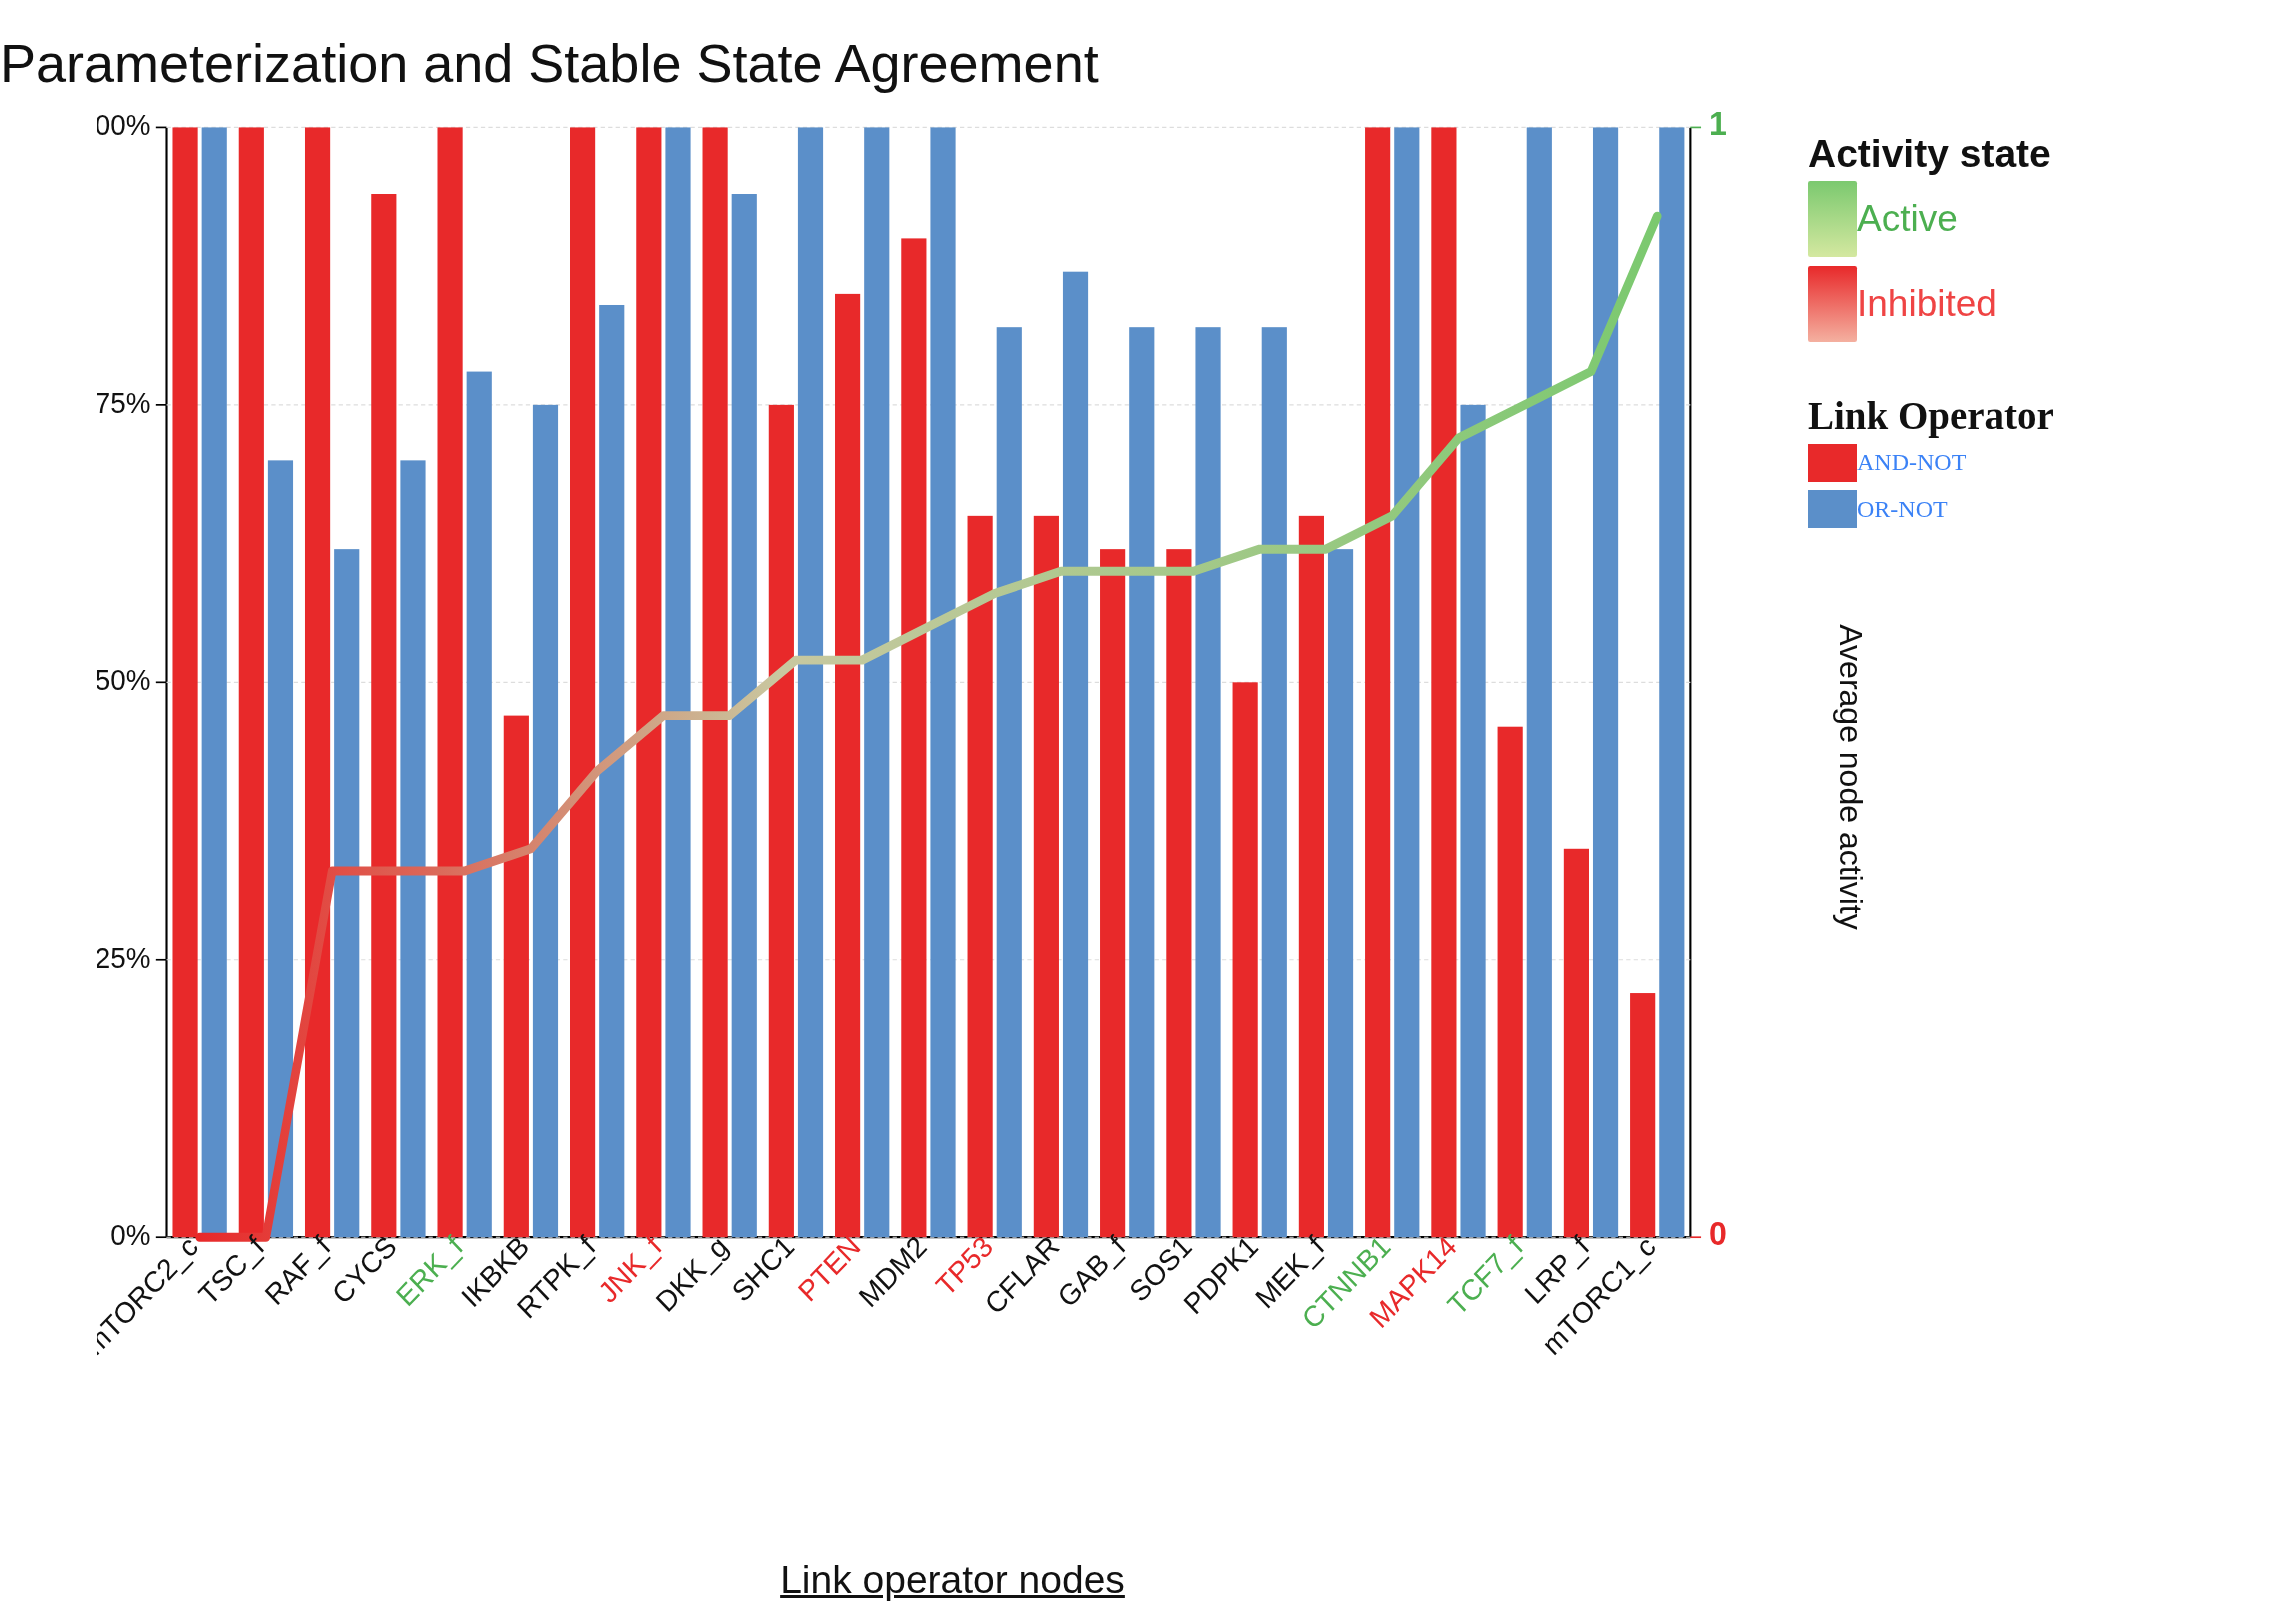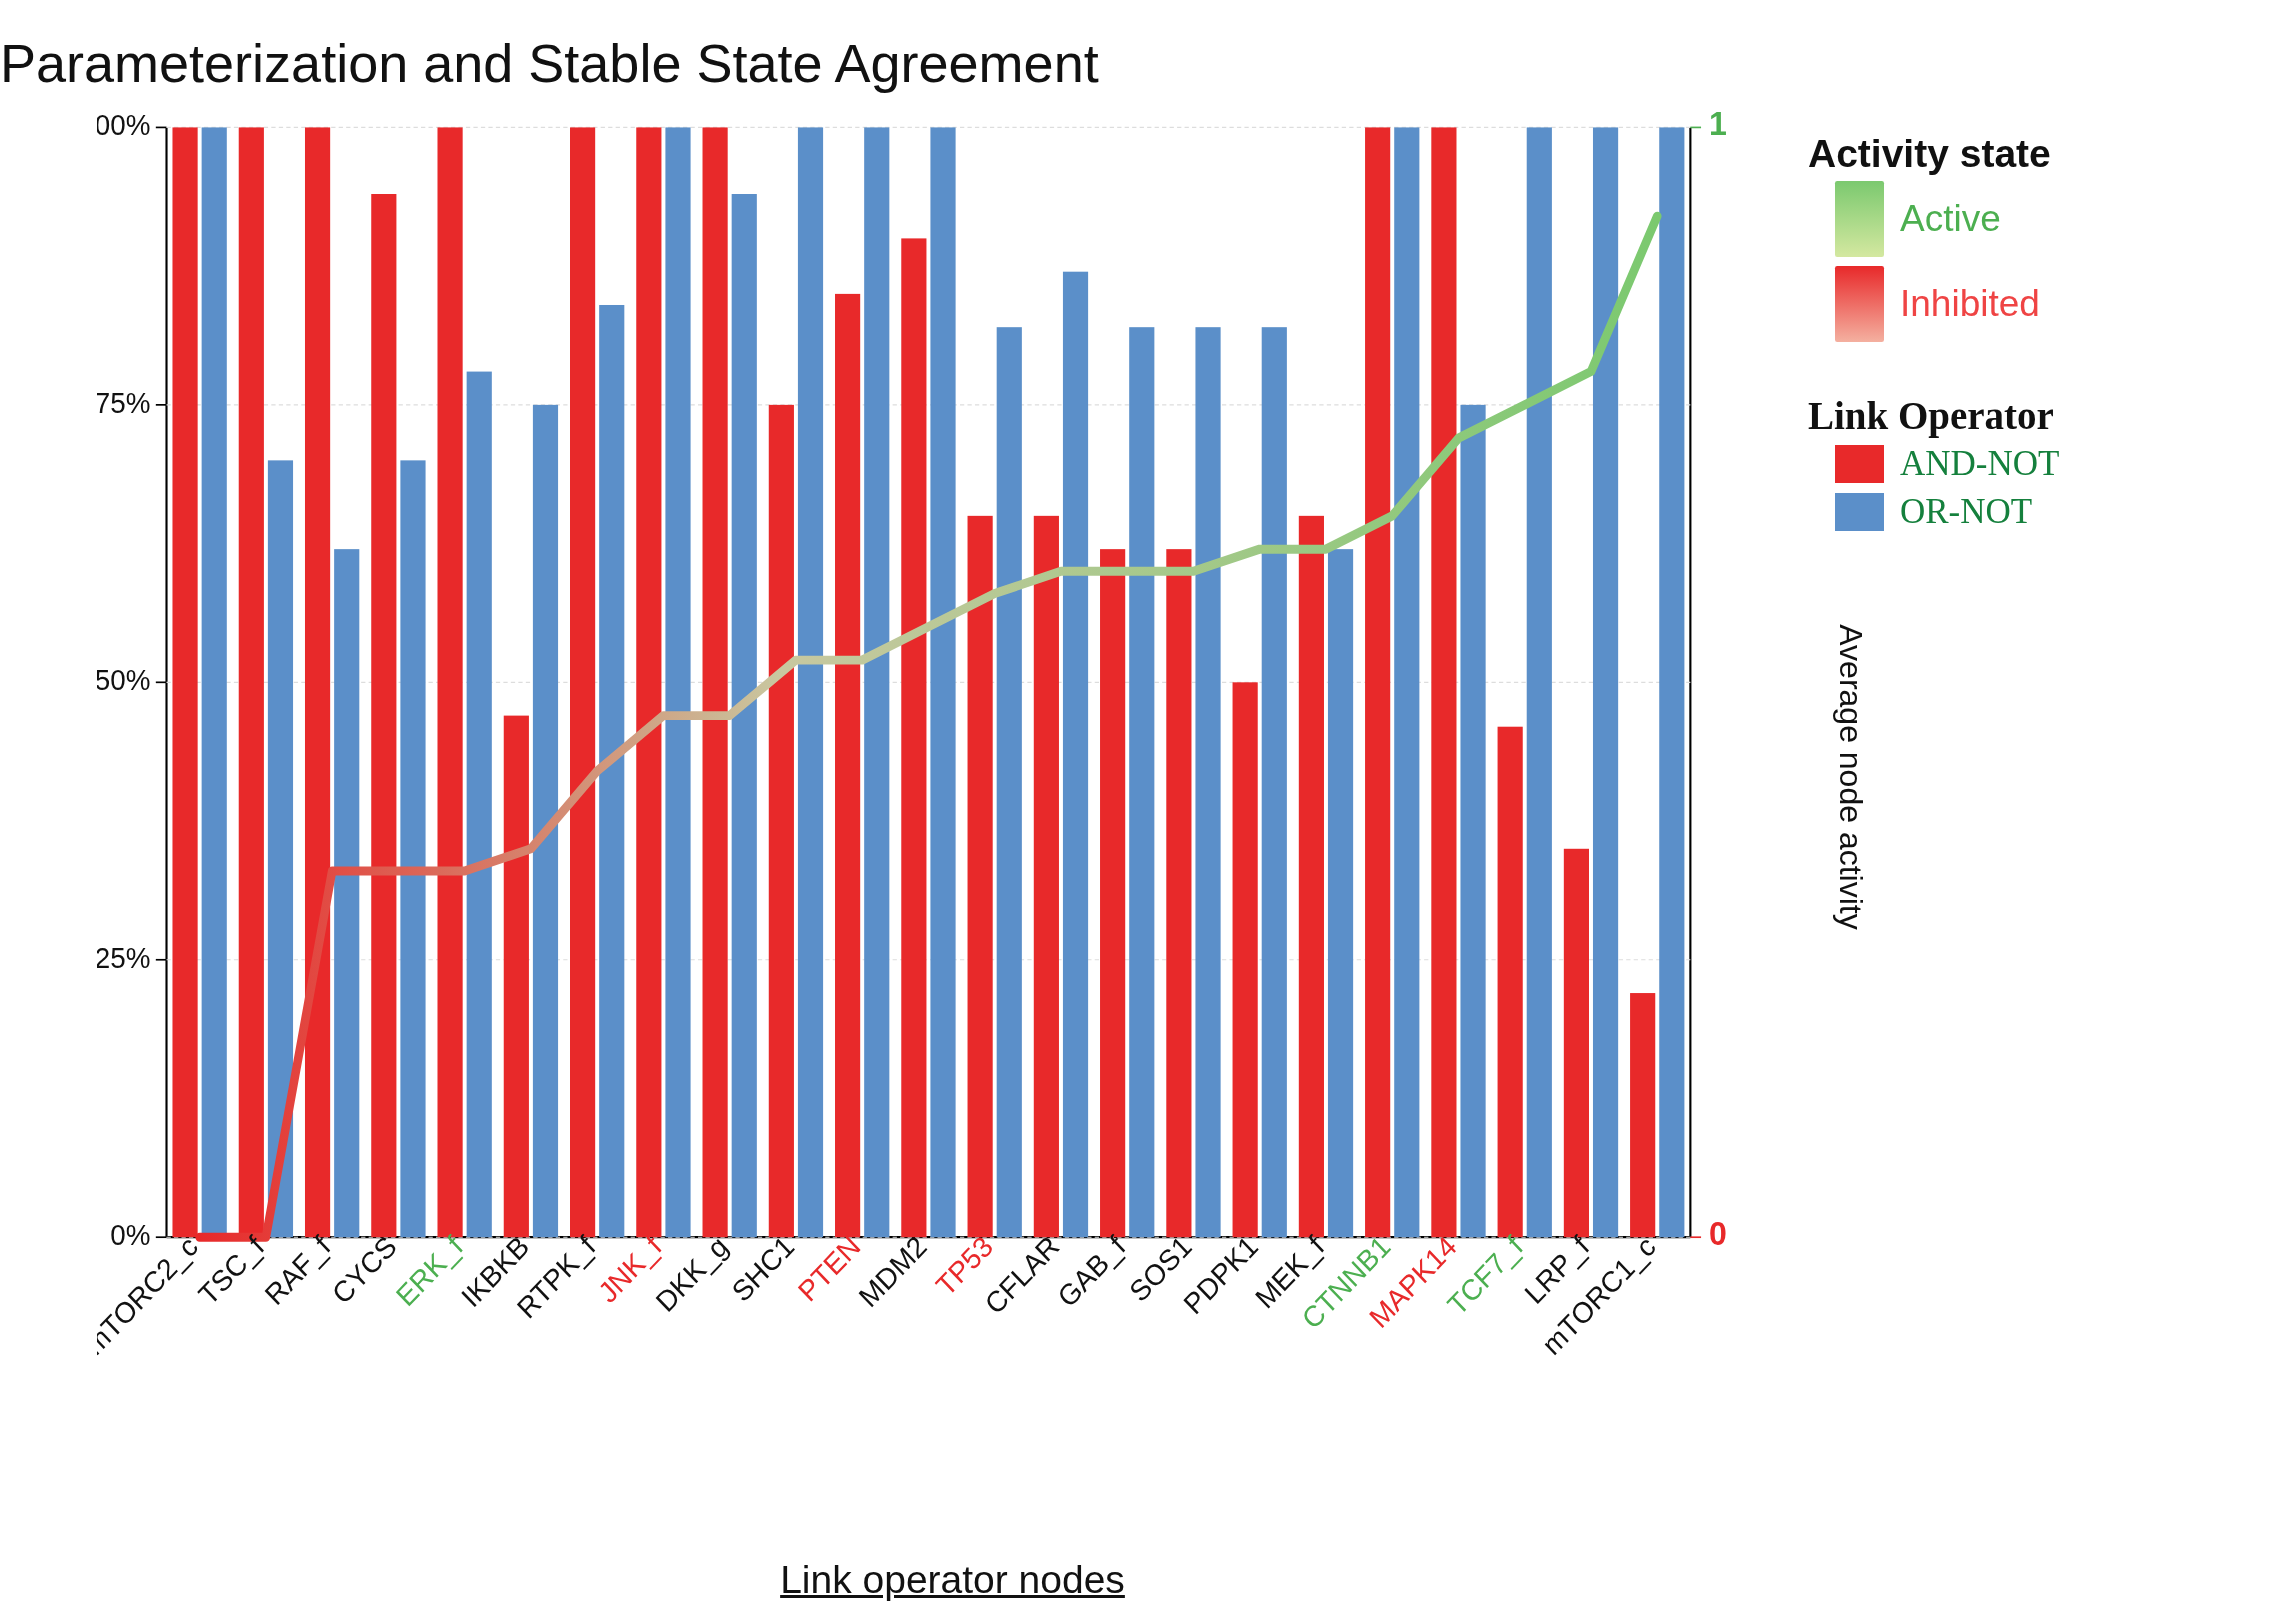--- a/index.html
+++ b/index.html
@@ -48,32 +48,30 @@
     }
     .legend-section-title {
       font-size: 39px;
       font-weight: bold;
       color: #111;
       margin-bottom: 5.4px;
     }
     .legend-item {
       display: flex;
       align-items: center;
-      gap: 16px;
       margin-bottom: 8.7px;
-      margin-left: 27px;
     }
     .legend-color-box {
       width: 49px;
       height: 38px;
       flex-shrink: 0;
     }
     .legend-label {
-      font-size: 35px;
-      color: #15803d;
+      font-size: 24px;
+      color: #3b82f6;
     }
     .legend-gradient-box {
       width: 49px;
       height: 76px;
       flex-shrink: 0;
       border-radius: 2.2px;
     }
     
     .main-svg {
       position: absolute;

